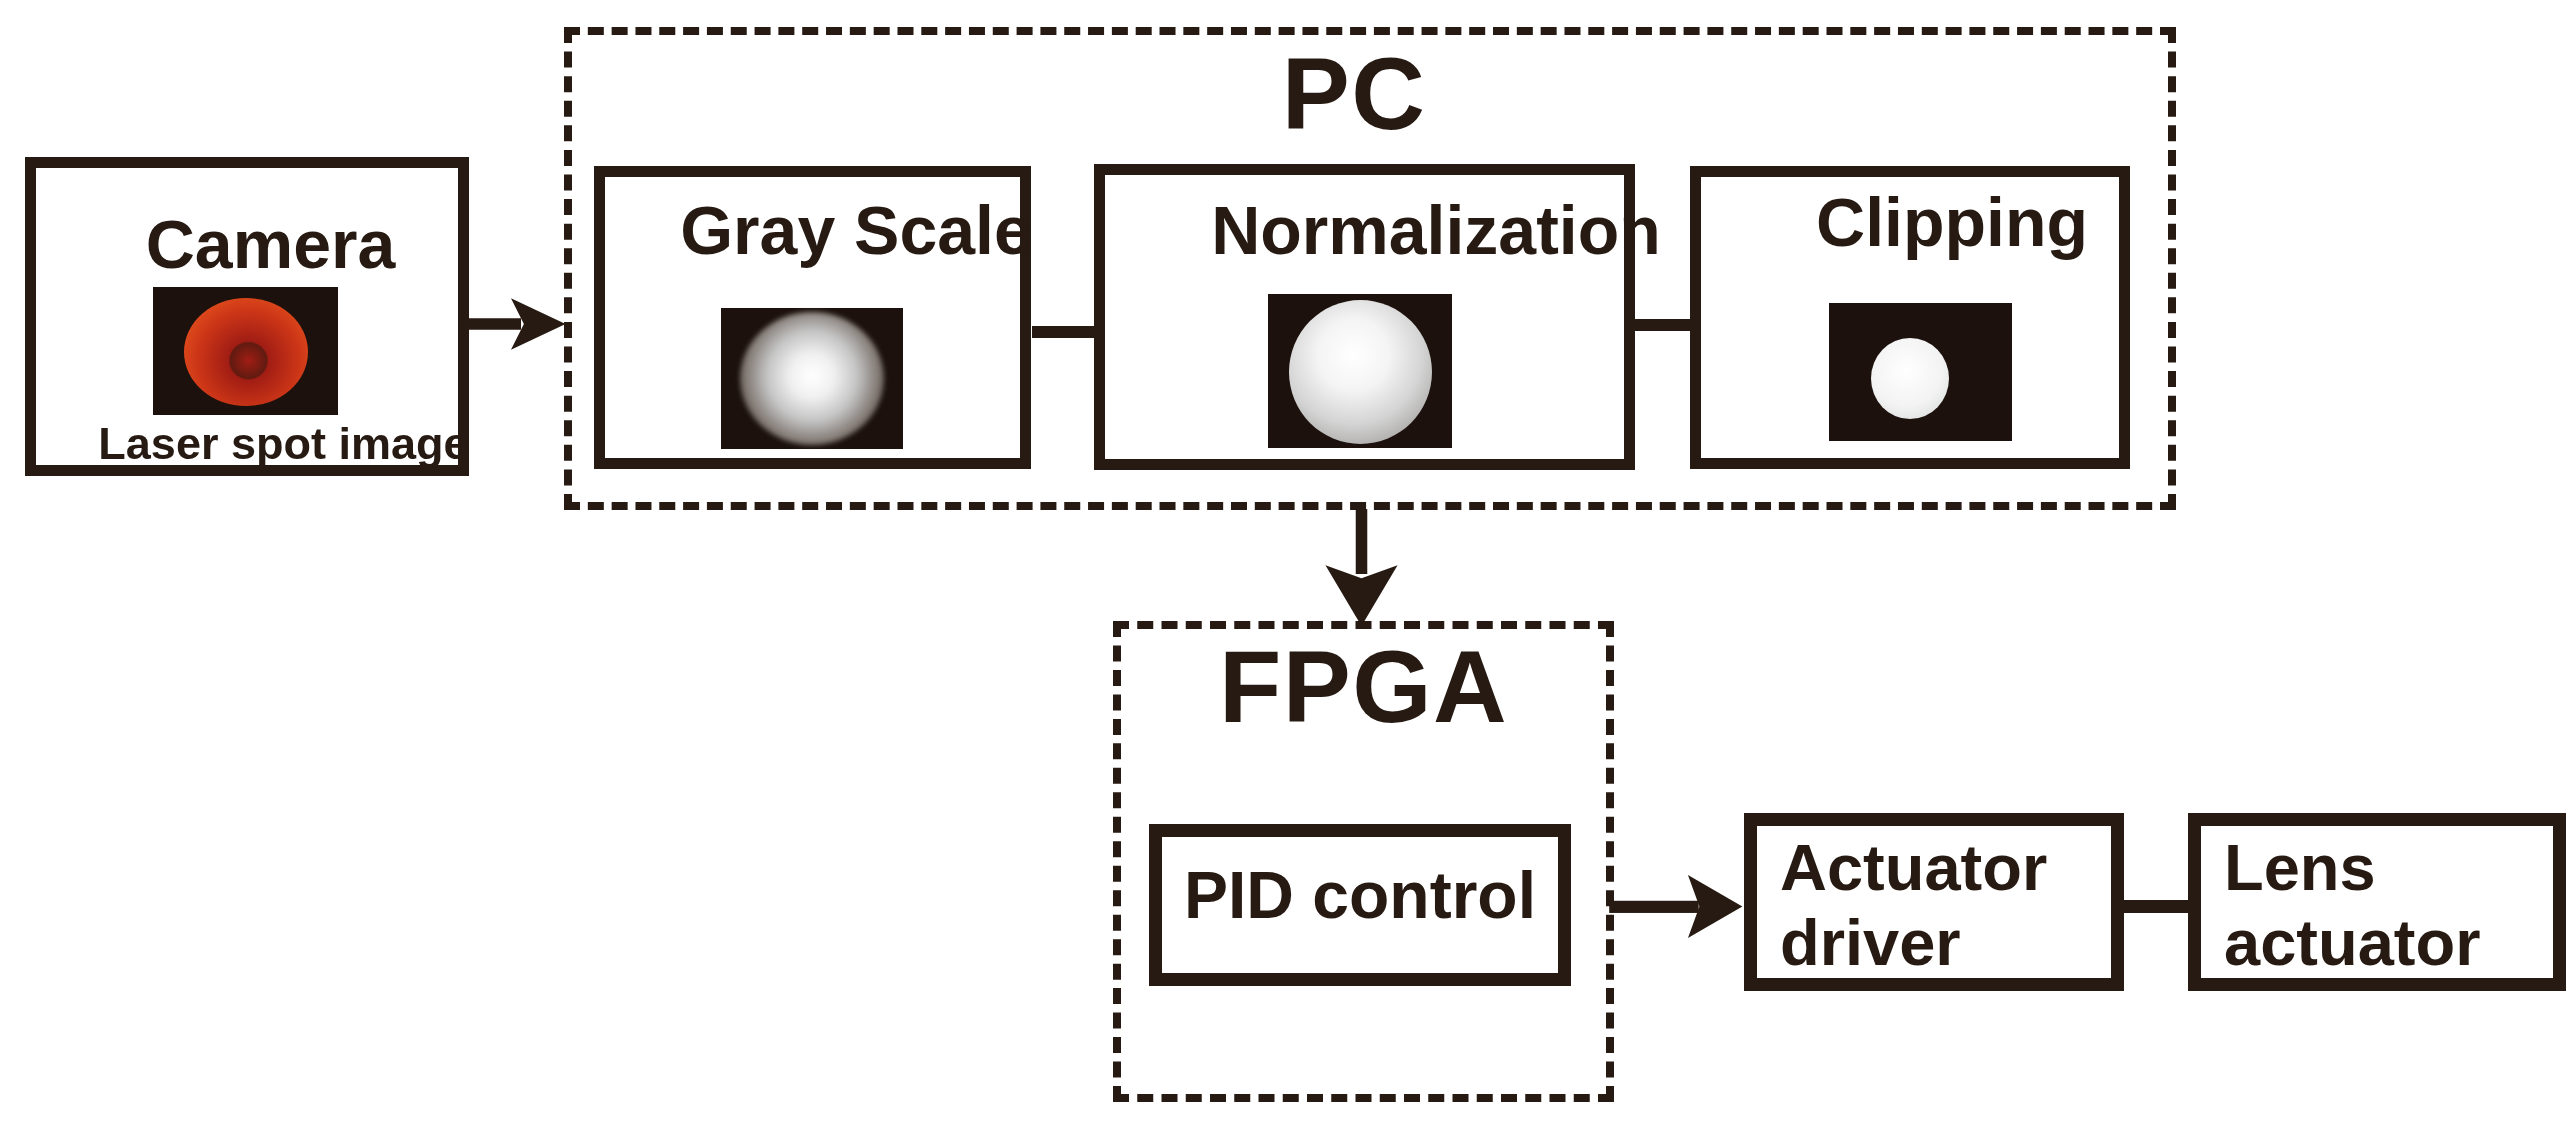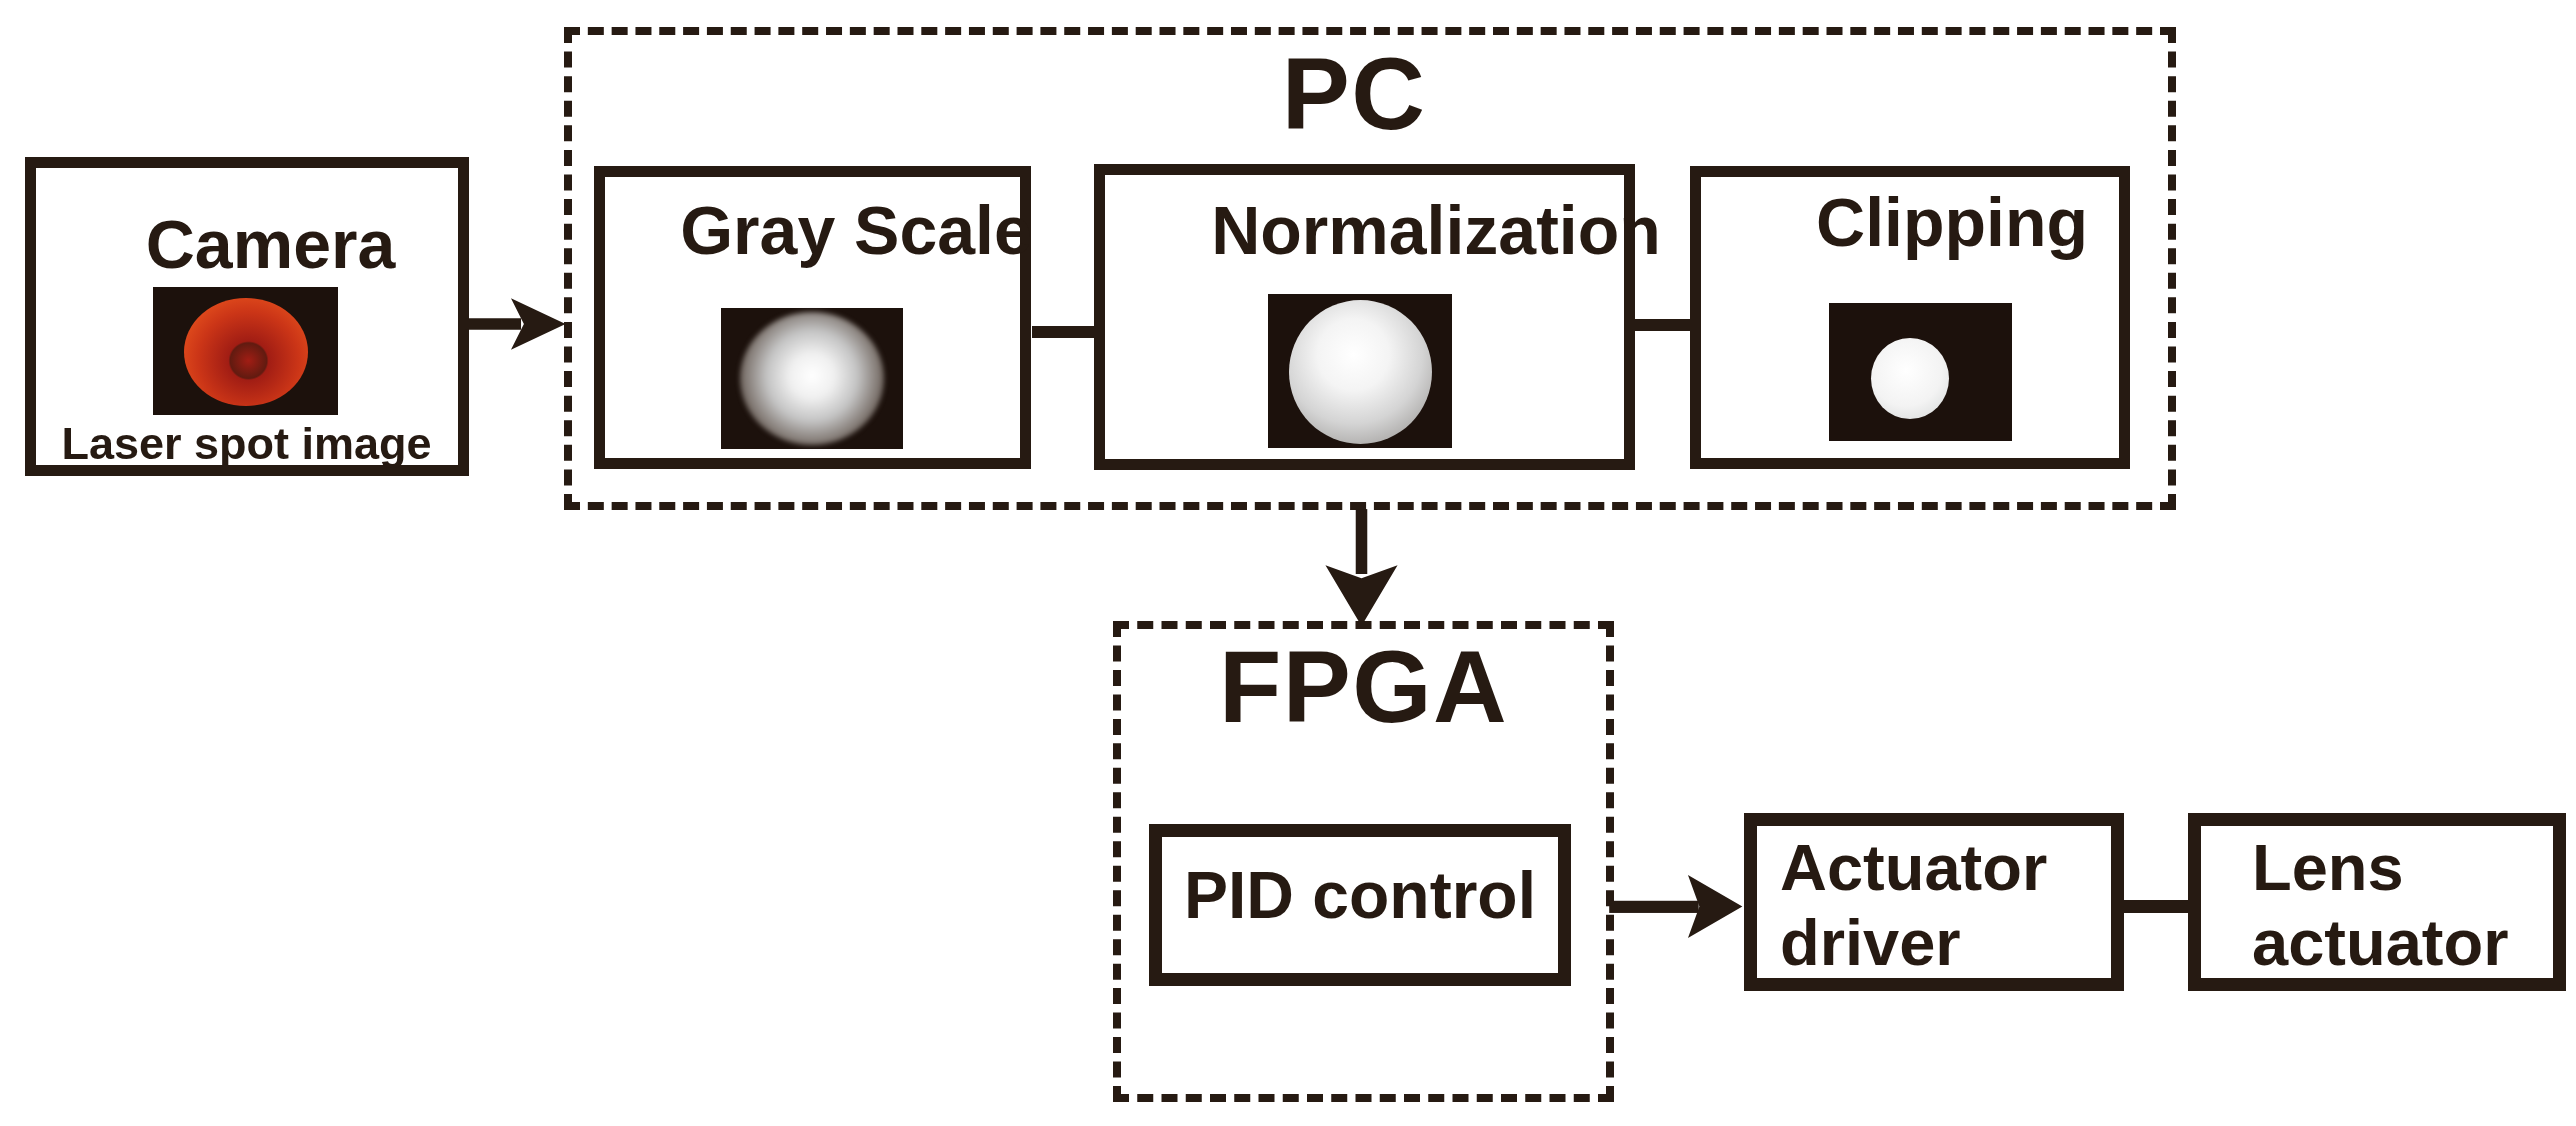--- a/index.html
+++ b/index.html
@@ -54,21 +54,21 @@
 </head>
 <body>
 
 <div id="canvas">
 
   <div class="box" style="left:24.5px;top:157px;width:444px;height:319px;"></div>
   <div class="lbl center" style="left:36px;top:210px;width:469px;font-size:68px;">Camera</div>
   <div class="sensor" style="left:153px;top:287px;width:185px;height:128px;">
     <div class="spot laser-spot" style="position:absolute;left:31px;top:10.8px;width:124px;height:108px;"></div>
   </div>
-  <div class="lbl center caption" style="left:24.5px;top:421px;width:444px;">Laser spot image</div>
+  <div class="lbl center caption" style="left:24.5px;top:421px;width:444px;text-align:right;">Laser spot image</div>
 
   <svg class="arrow" style="left:465px;top:298px;" width="102" height="52" viewBox="0 0 142 72">
     <rect class="ink" x="0" y="28" width="78" height="16"></rect>
     <polygon class="ink" points="64,0 140,36 64,72 82,36"></polygon>
   </svg>
 
   <div class="dashed-box" style="left:564px;top:27px;width:1612px;height:483px;"></div>
   <div class="lbl center title-big" style="left:548px;top:43px;width:1612px;">PC</div>
 
   <div class="box" style="left:594px;top:166px;width:437px;height:303px;"></div>
@@ -111,19 +111,19 @@
 
   <div class="box thick" style="left:1744px;top:813px;width:380px;height:178px;"></div>
   <div class="lbl two-line" style="left:1780px;top:830px;font-size:65px;">
     <span>Actuator</span>
     <span>driver</span>
   </div>
 
   <div class="connector" style="left:2124px;top:900px;width:64px;height:13px;"></div>
 
   <div class="box thick" style="left:2188px;top:813px;width:378px;height:178px;"></div>
-  <div class="lbl two-line" style="left:2224px;top:830px;font-size:65px;margin-left:28px;">
+  <div class="lbl two-line" style="left:2224px;top:830px;font-size:65px;">
     <span>Lens</span>
     <span>actuator</span>
   </div>
 
 </div>
 
 
 </body></html>

